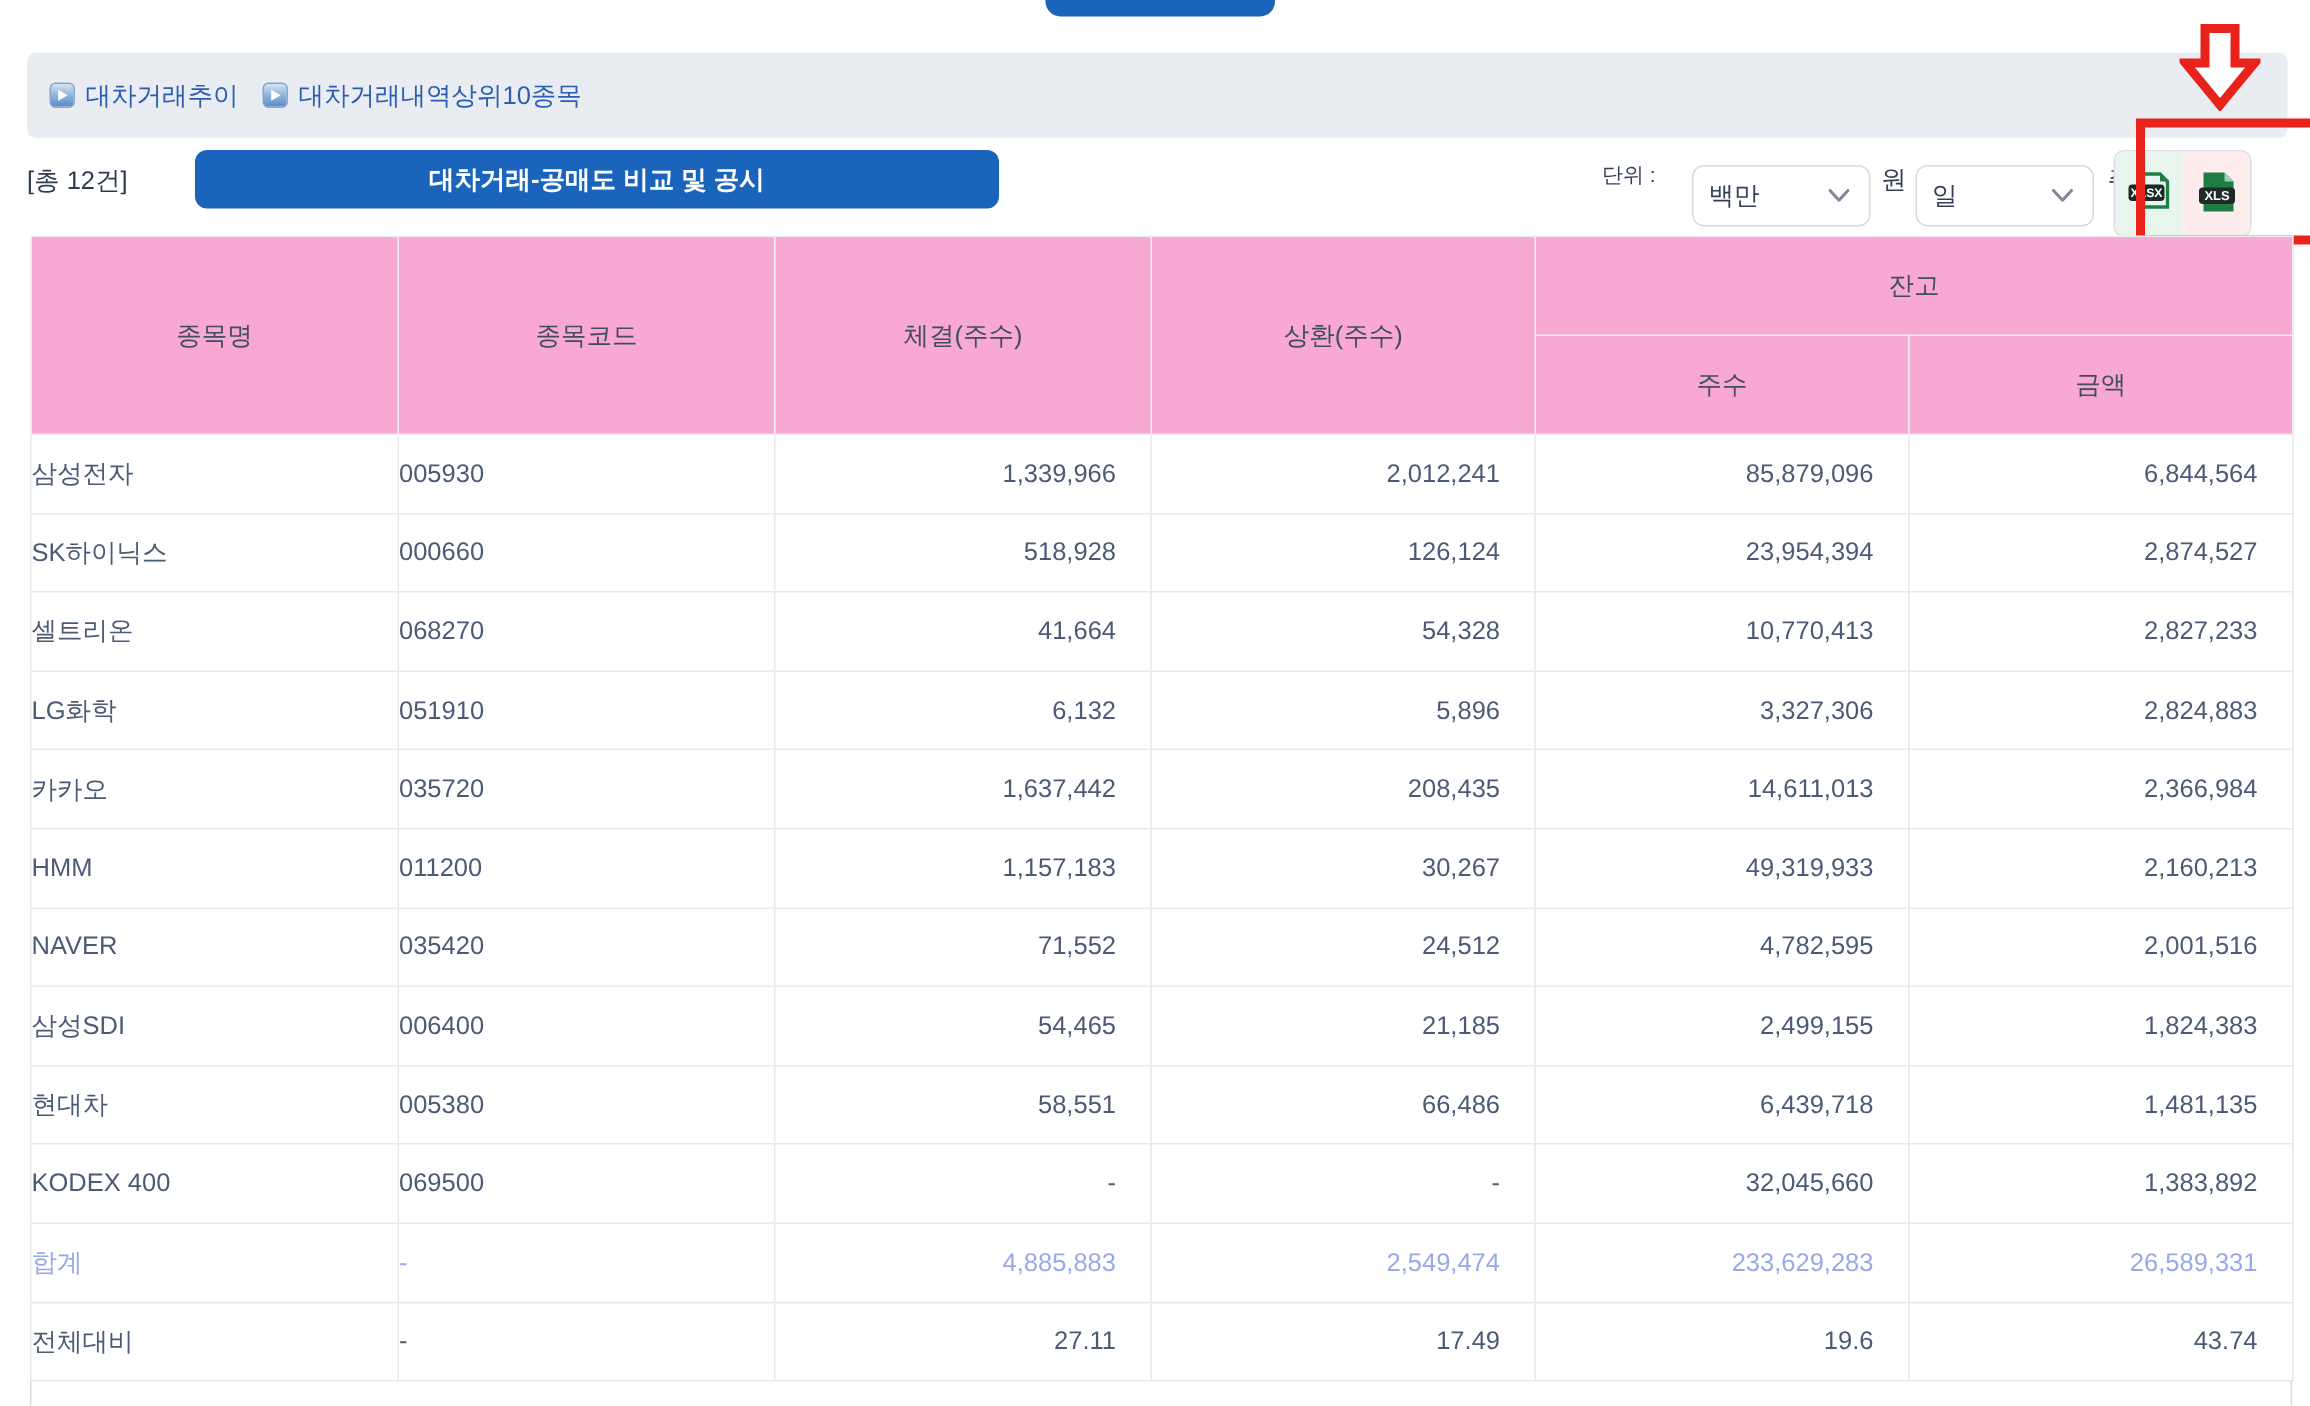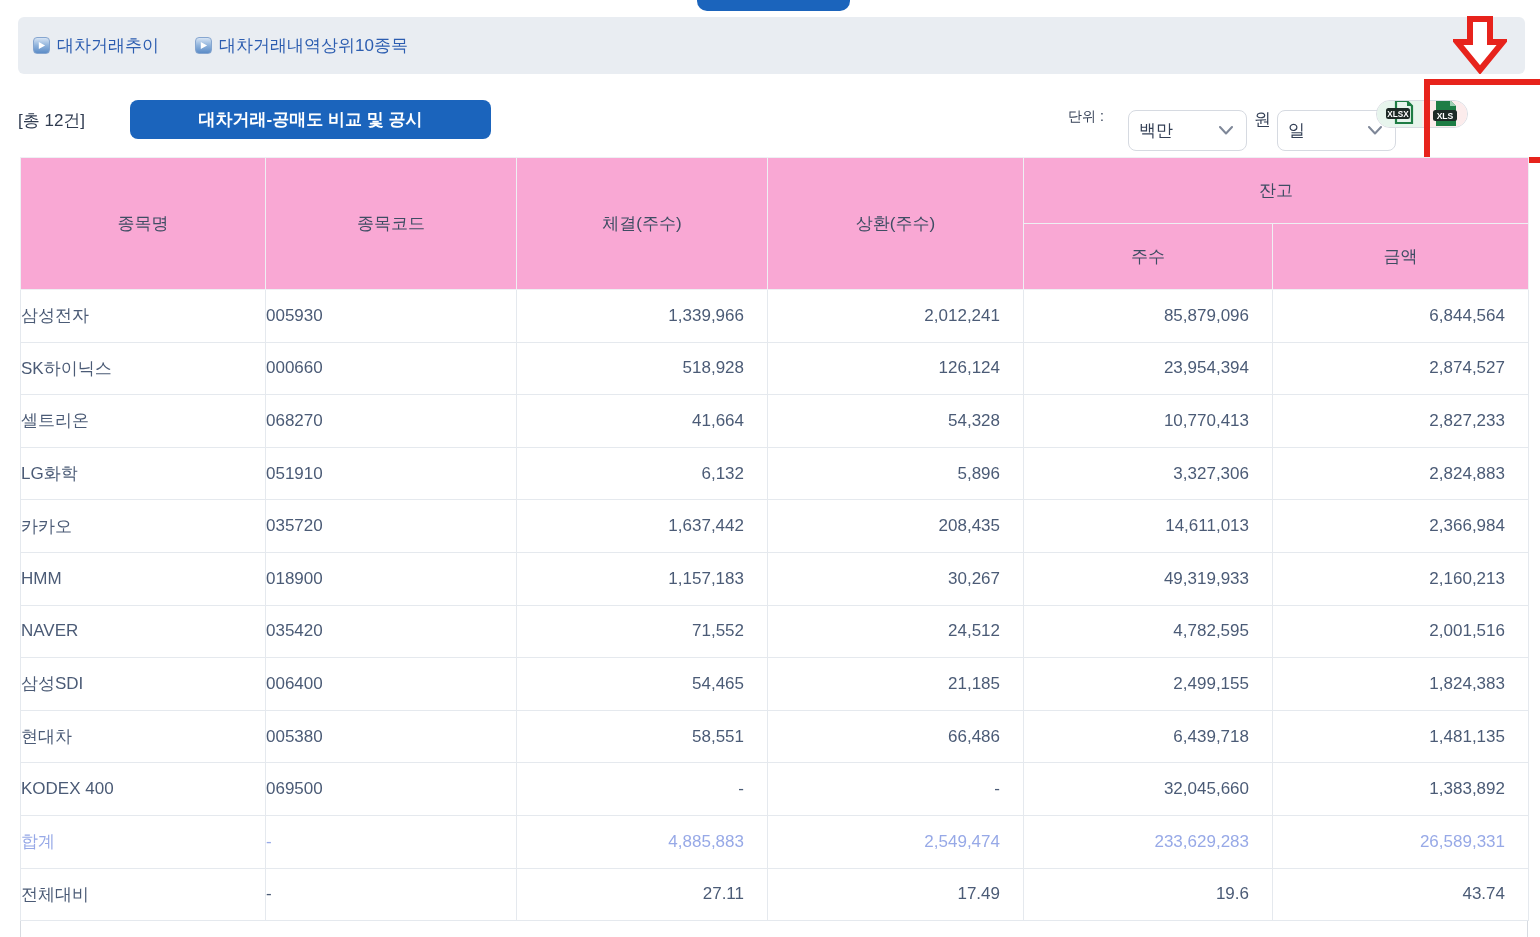--- a/index.html
+++ b/index.html
@@ -4,50 +4,50 @@
 <style>
   * { margin:0; padding:0; box-sizing:border-box; }
   body { background:#fff; font-family:"Liberation Sans", sans-serif; }
   .screen { position:relative; width:1540px; height:937px; background:#fff; overflow:hidden; }
 
   
   .top-btn { position:absolute; left:697px; top:-31px; width:153px; height:42px;
              background:#1b64bc; border:none; border-radius:10px; cursor:pointer; }
 
   
-  .linkbar { position:absolute; left:18px; top:17px; width:1507px; height:57px;
+  .linkbar { position:absolute; left:18px; top:35px; width:1507px; height:57px;
              background:#e9edf2; border-radius:6px; display:flex; align-items:center;
-             gap:36px; padding-left:15px; }
+             gap:16px; padding-left:15px; }
   .link-item { display:flex; align-items:center; gap:7px; color:#2c5db0;
                font-size:17px; cursor:pointer; text-decoration:none; }
   .link-icon { width:17px; height:17px; border-radius:4px; flex:0 0 17px;
                background:linear-gradient(180deg,#d6e4f4 0%,#8fb3dc 50%,#5c8cc7 100%);
                border:1px solid #86a6d0; display:flex; align-items:center; justify-content:center; }
   .link-icon svg { display:block; }
 
   
   .total-label { position:absolute; left:18px; top:109px; font-size:17px; color:#2f3b50; }
-  .primary-btn { position:absolute; left:130px; top:100px; width:361px; height:39px;
+  .primary-btn { position:absolute; left:130px; top:100px; width:536px; height:39px;
                  background:#1b64bc; color:#fff; font-size:17px; font-weight:bold;
                  border:none; border-radius:8px; cursor:pointer; }
   .unit-label  { position:absolute; left:1068px; top:108px; font-size:14px; color:#333f55; }
   .select { position:absolute; top:110px; height:41px; width:119px; background:#fff;
             border:1px solid #d6dae1; border-radius:8px; display:flex; align-items:center;
             justify-content:space-between; padding:0 13px 0 10px; font-size:17px;
             color:#333f55; cursor:pointer; }
   .select .chev { display:flex; align-items:center; }
   #unit-select   { left:1128px; }
   #period-select { left:1277px; }
   .suffix { position:absolute; top:108px; font-size:17px; color:#333f55; }
   #unit-suffix   { left:1254px; }
   #period-suffix { left:1405px; }
 
   
-  .excel-group { position:absolute; left:1376px; top:100px; width:92px; height:28px;
-                 border:1px solid #d9dde3; border-radius:18px; overflow:hidden; display:flex; }
+  .excel-group { position:absolute; left:1409px; top:100px; width:92px; height:58px;
+                 border:1px solid #d9dde3; border-radius:7px; overflow:hidden; display:flex; }
   .excel-btn { flex:1; border:none; display:flex; align-items:center; justify-content:center;
                cursor:pointer; padding:0; }
   .excel-btn.xlsx { background:#e7f5ed; }
   .excel-btn.xls  { background:#fcecec; }
 
   
   .red-box   { position:absolute; left:1424px; top:79px; width:132px; height:84px;
                border:6px solid #e7231c; pointer-events:none; }
   .red-arrow { position:absolute; left:1453px; top:16px; pointer-events:none; }
 
@@ -206,21 +206,21 @@
         <tr>
       <td>카카오</td>
       <td>035720</td>
       <td>1,637,442</td>
       <td>208,435</td>
       <td>14,611,013</td>
       <td>2,366,984</td>
     </tr>
         <tr>
       <td>HMM</td>
-      <td>018900</td>
+      <td>011200</td>
       <td>1,157,183</td>
       <td>30,267</td>
       <td>49,319,933</td>
       <td>2,160,213</td>
     </tr>
         <tr>
       <td>NAVER</td>
       <td>035420</td>
       <td>71,552</td>
       <td>24,512</td>

